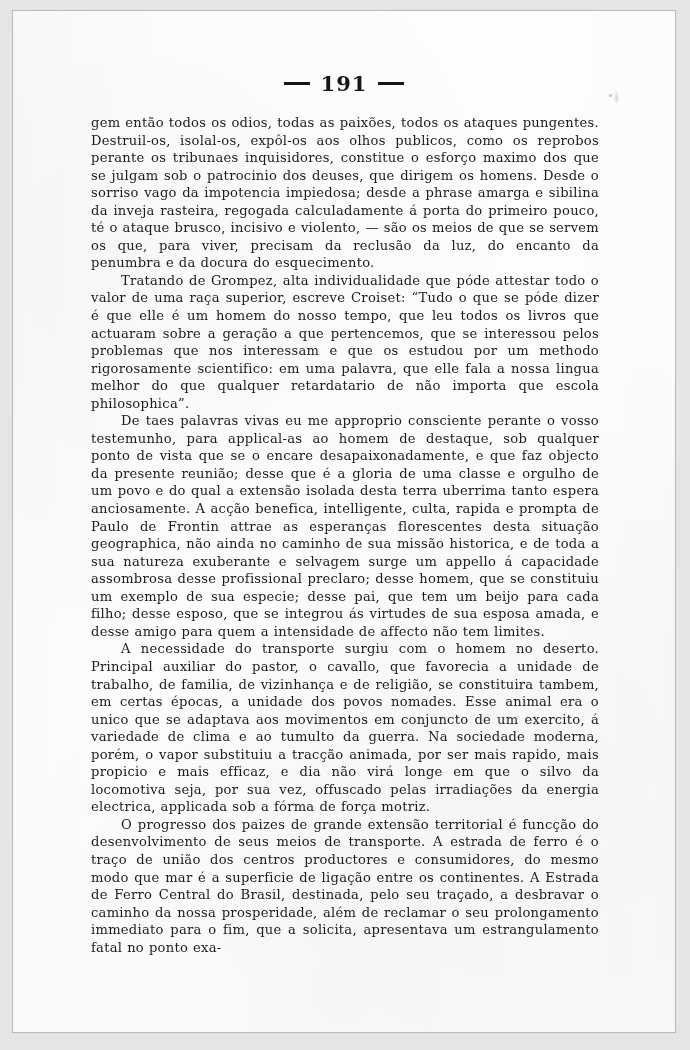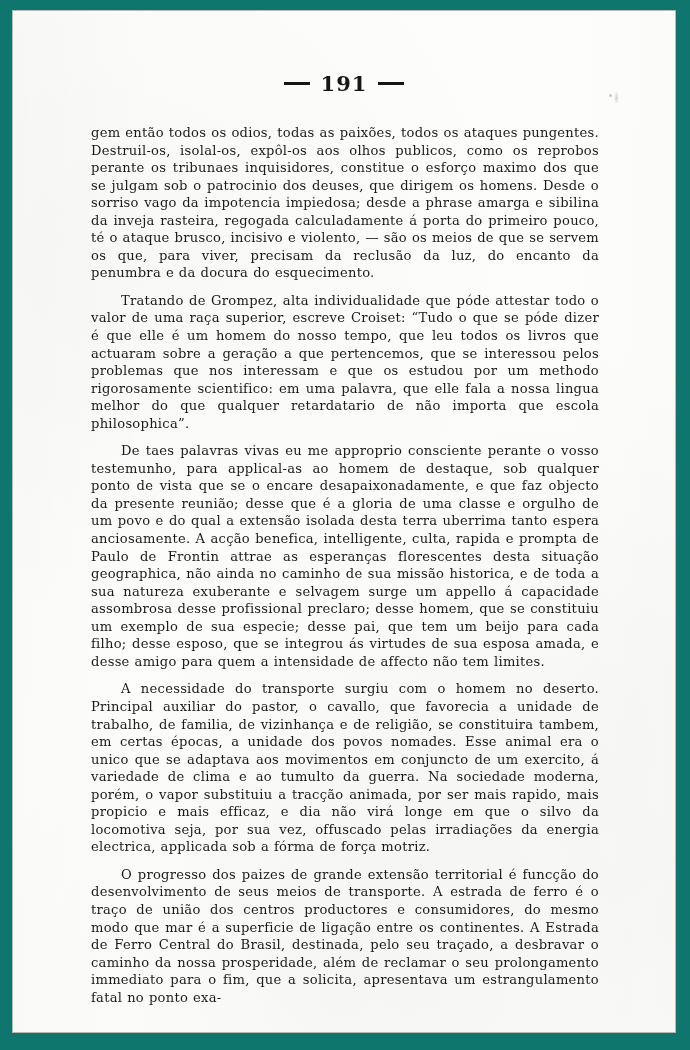--- a/index.html
+++ b/index.html
@@ -15,21 +15,21 @@
     font-family: "DejaVu Serif", serif;
   }
 
   
   .scan-frame {
     position: absolute;
     left: 0;
     top: 0;
     width: 690px;
     height: 1050px;
-    background: #0f766e;
+    background: #e5e5e5;
   }
 
   
   .page-sheet {
     position: absolute;
     left: 13px;
     top: 11px;
     width: 662px;
     height: 1021px;
     background: #fdfdfc;
@@ -75,21 +75,21 @@
   }
 
   .text-block {
     position: absolute;
     left: 78px;
     top: 103px;
     width: 508px;
   }
 
   p.para {
-    margin: 10px 0 0 0;
+    margin: 0 0 0 0;
     text-align: justify;
     text-justify: inter-word;
     font-family: "DejaVu Serif", serif;
     font-size: 13.1px;
     line-height: 17.55px;
     color: #1b1b1b;
     letter-spacing: 0.02em;
     word-spacing: 0.04em;
     text-indent: 30px;
     hyphens: none;

